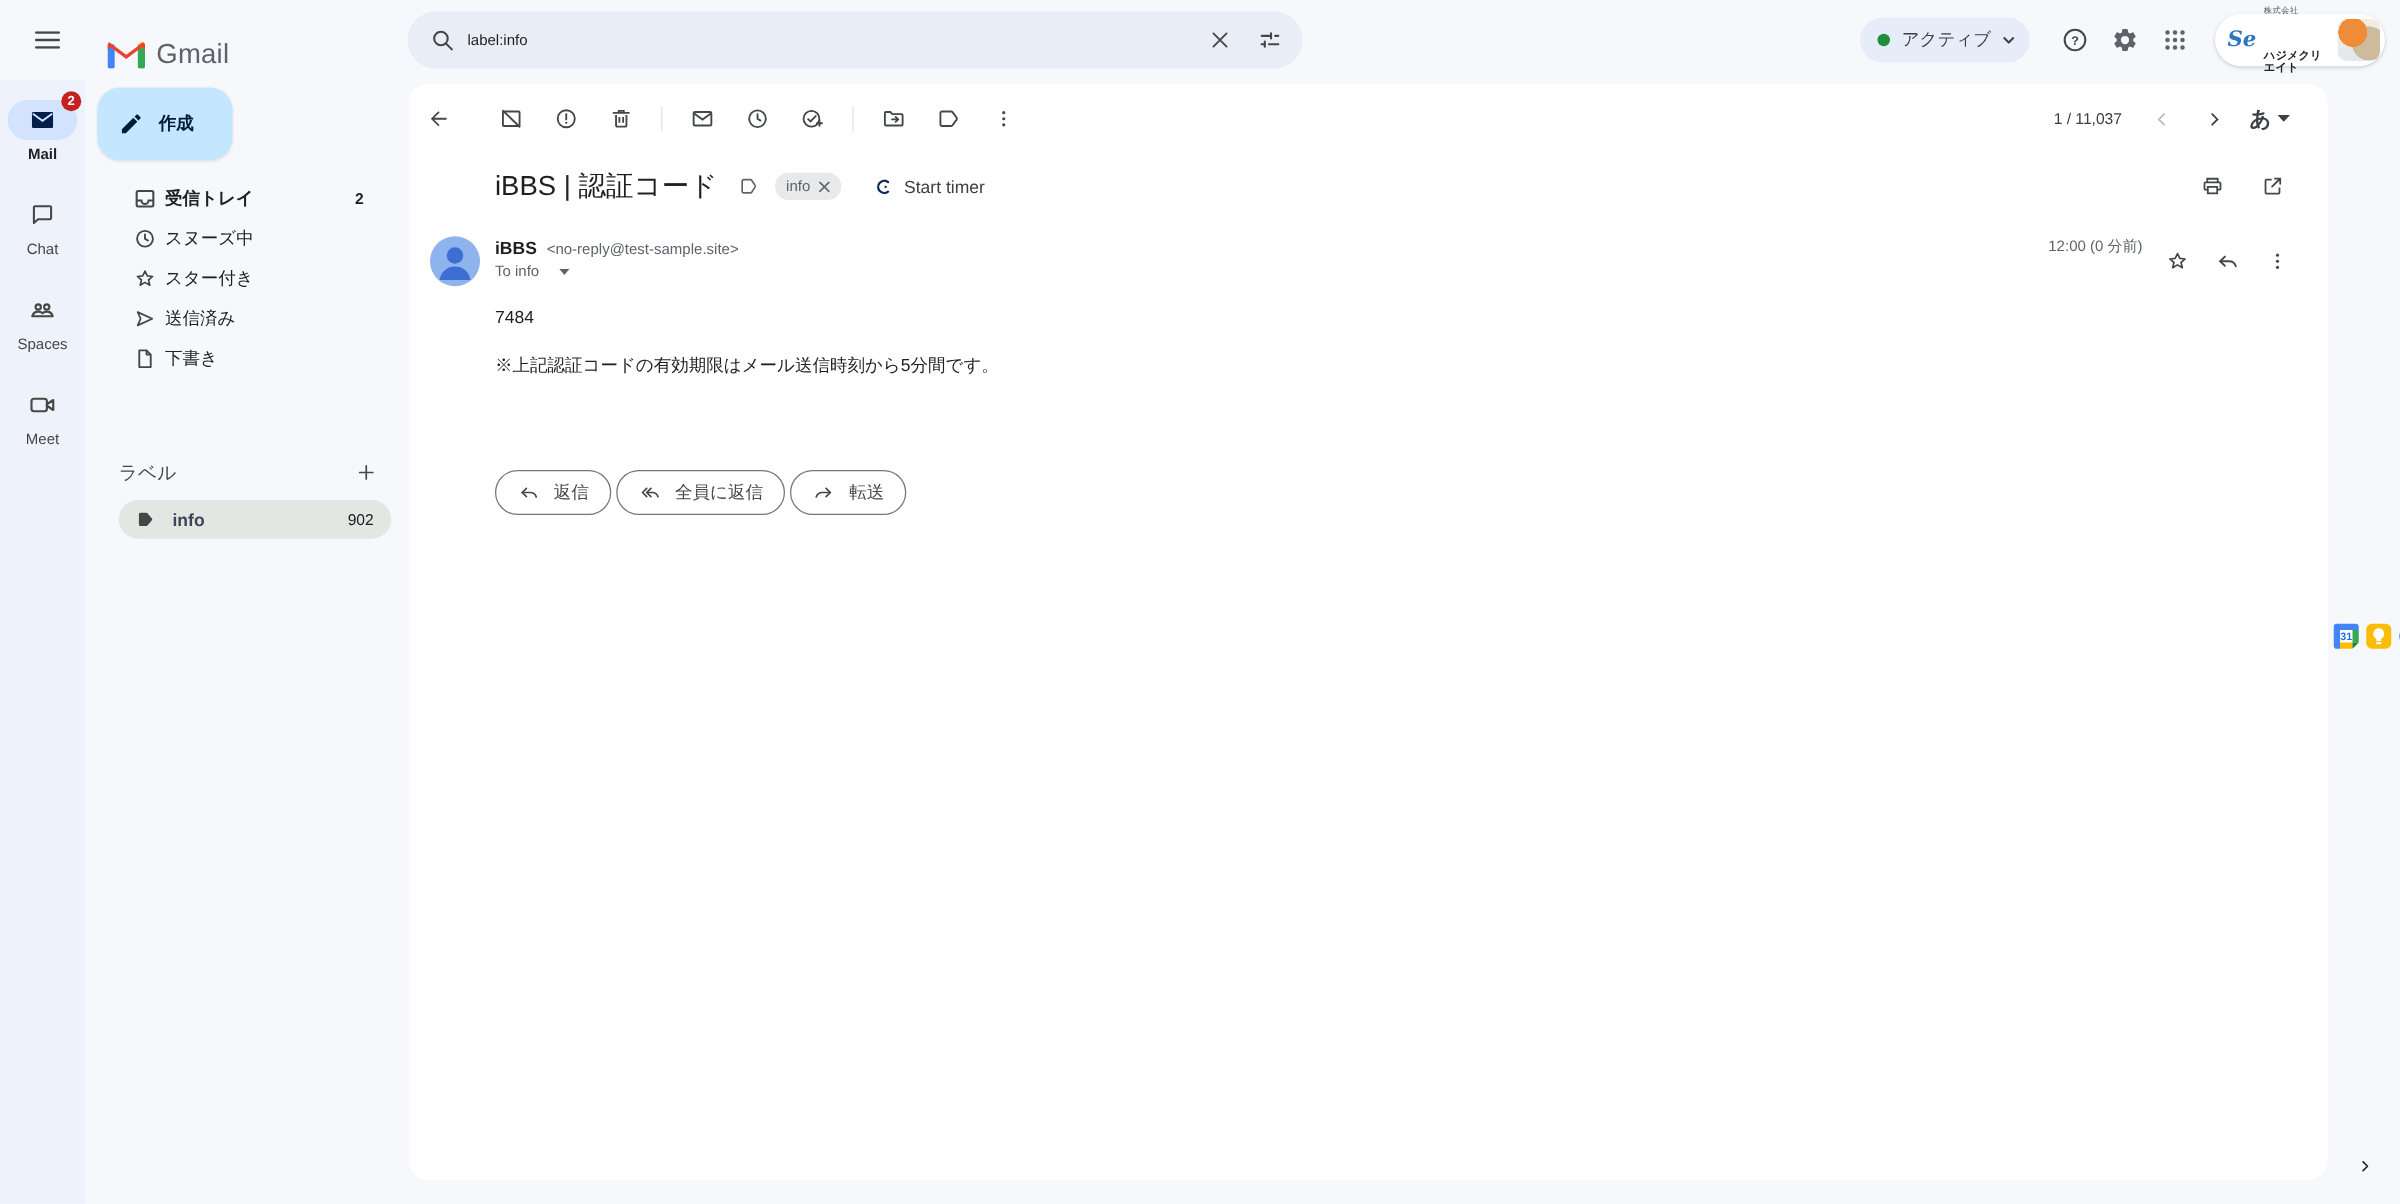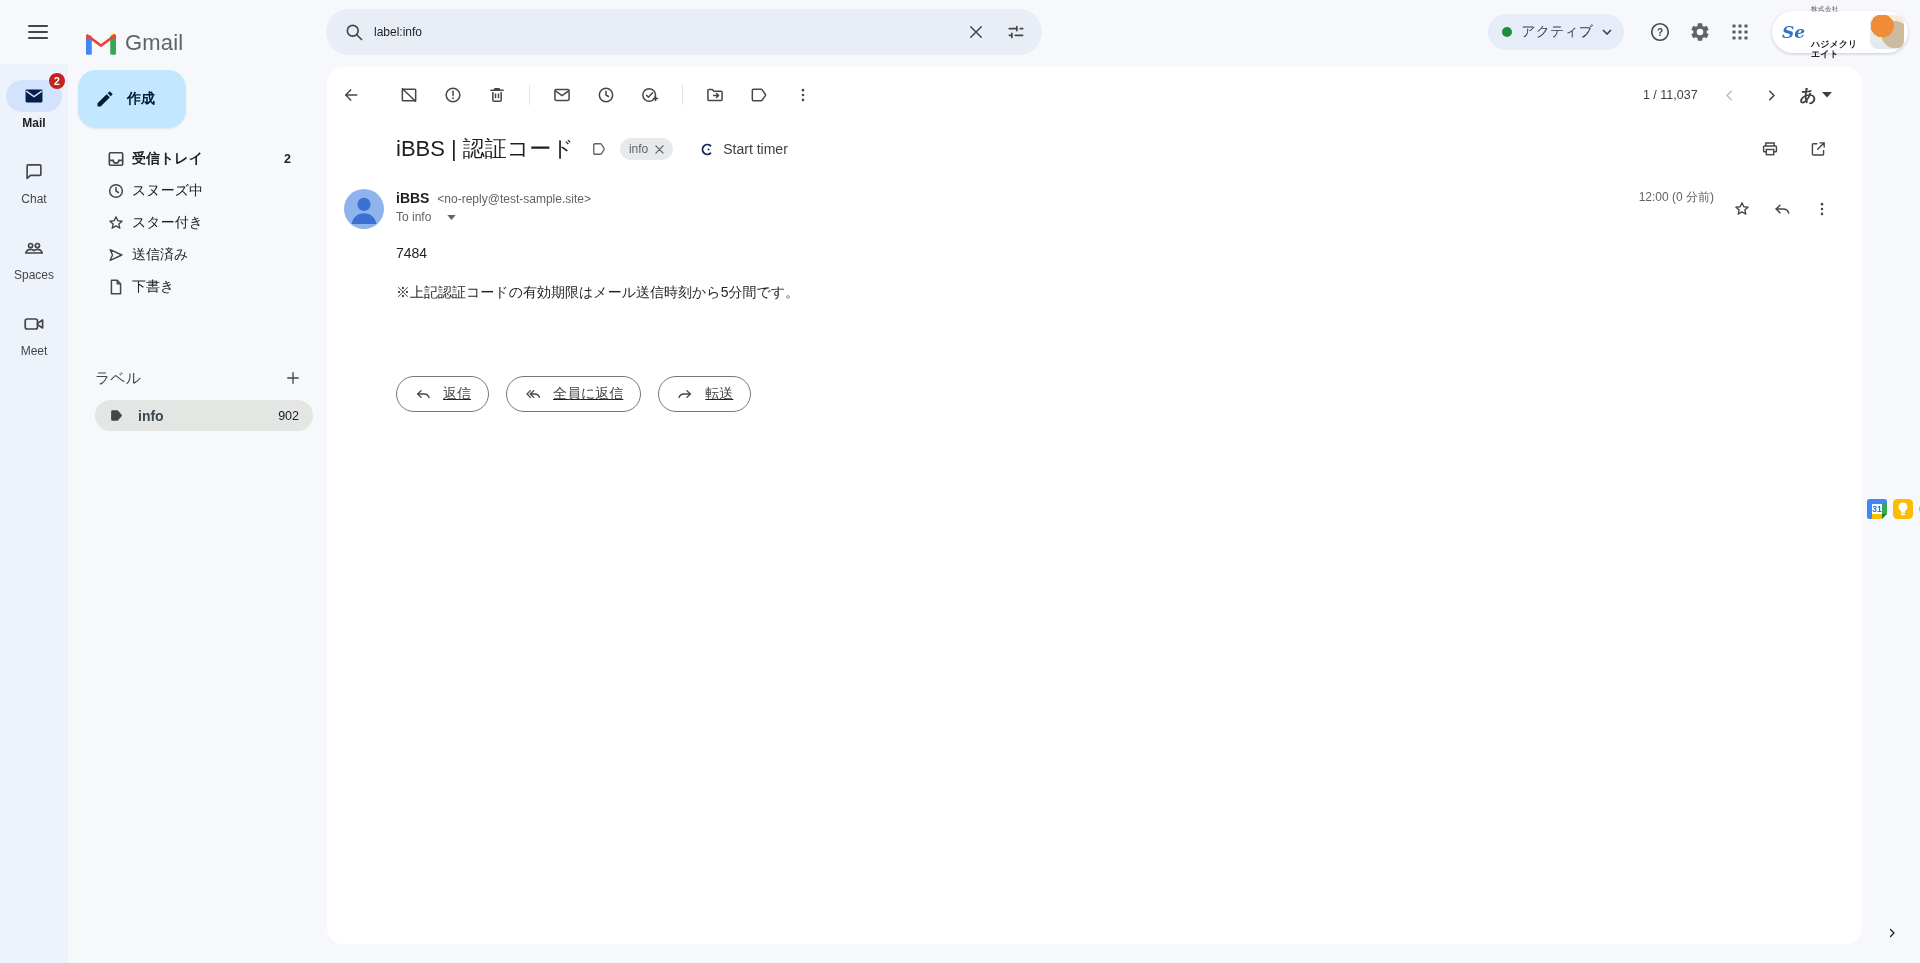--- a/index.html
+++ b/index.html
@@ -128,21 +128,21 @@
   .sender-line1 { font-size:14px; }
   .sender-name { font-weight:bold; color:#1f1f1f; }
   .sender-email { font-size:12px; color:#5f6368; margin-left:4px; }
   .to-line { display:flex; align-items:center; gap:16px; margin-top:4px; font-size:12px; color:#5f6368; cursor:pointer; }
   .sender-meta { margin-left:auto; display:flex; align-items:flex-start; }
   .timestamp { font-size:12px; color:#5f6368; margin-right:8px; white-space:nowrap; }
 
   .msg-body { margin:14px 24px 0 69px; font-size:14px; color:#1f1f1f; line-height:20px; }
   .msg-body p { margin:0 0 19px 0; }
 
-  .actions { display:flex; gap:17px; margin:74px 0 0 69px;text-decoration:underline; }
+  .actions { display:flex; gap:4px; margin:74px 0 0 69px; }
   .act-btn {
     height:36px; border:1px solid #747775; border-radius:18px; background:#fff;
     display:flex; align-items:center; gap:11px; padding:0 17px;
     font-size:14px; color:#444746; cursor:pointer; font-family:"Liberation Sans",sans-serif;
   }
 
   
   .apps-panel {
     position:absolute; right:0; top:64px; bottom:0; width:56px;
     display:flex; flex-direction:row; align-items:center; padding-top:8px;

